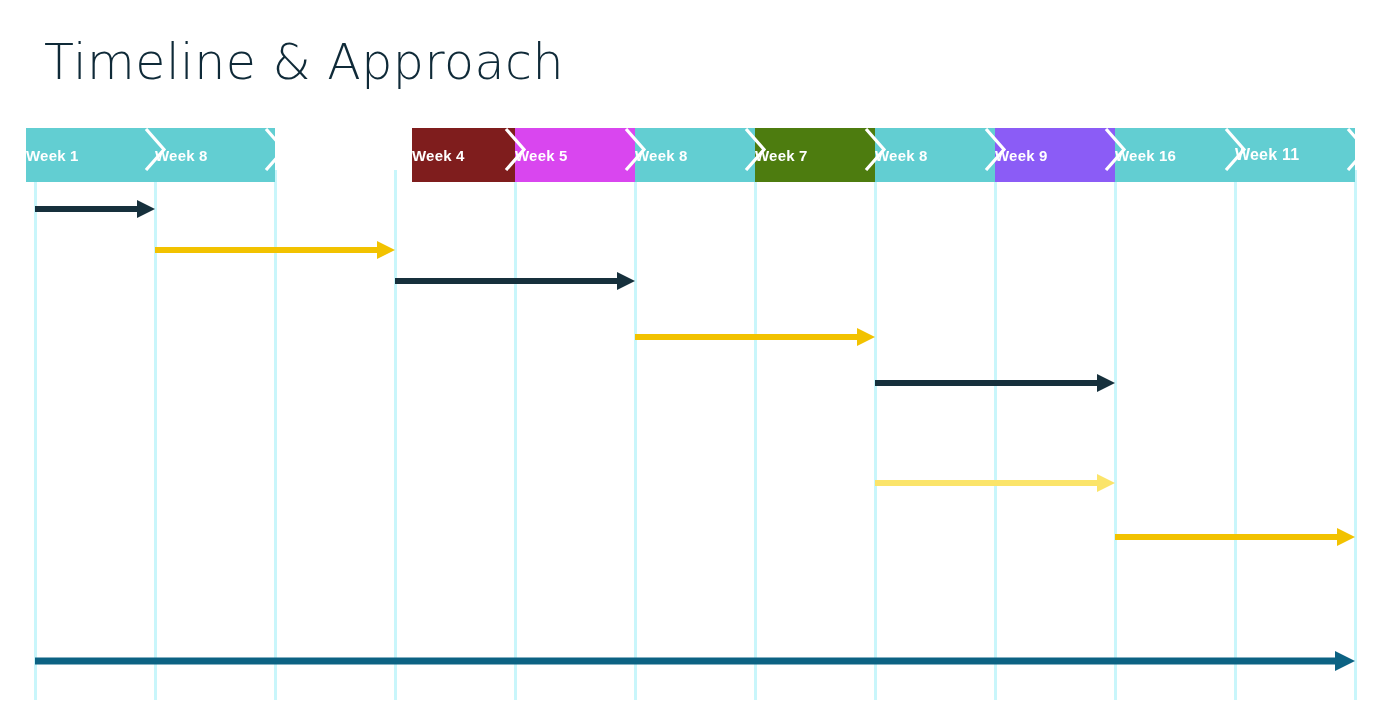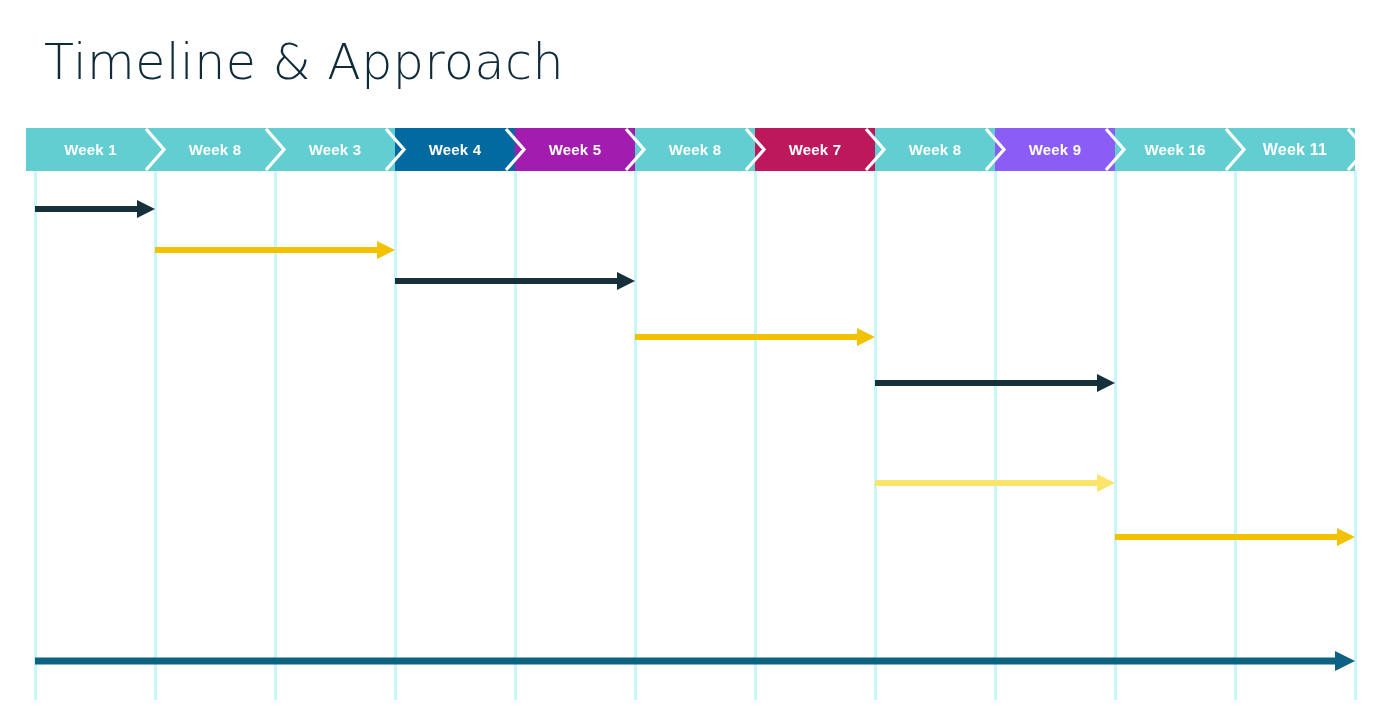--- a/index.html
+++ b/index.html
@@ -52,25 +52,24 @@
   #week-header {
     position: absolute;
     left: 26px;
     top: 128px;
     width: 1329px;
     height: 43px;
   }
   .week-cell {
     position: absolute;
     top: 0;
-    height: 43px;
+    height: 54px;
     background: #62CED2;
     display: flex;
     align-items: center;
-    justify-content: center;
     color: #ffffff;
     font-size: 15px;
     font-weight: bold;
     letter-spacing: 0.2px;
     box-sizing: border-box;
   }
   .week-cell.emphasis {
     font-size: 16px;
   }
   .week-label {
@@ -125,33 +124,30 @@
       <div class="gridline" style="left: 1234px; background: rgb(201, 246, 251);"></div>
       <div class="gridline" style="left: 1354px; background: rgb(201, 246, 251);"></div>
     </div>
   <div id="week-header">
       <div class="week-cell" style="left: 0px; width: 129px; background: rgb(98, 206, 210); color: rgb(255, 255, 255);">
         <span class="week-label">Week 1</span>
       </div>
       <div class="week-cell" style="left: 129px; width: 120px; background: rgb(98, 206, 210); color: rgb(255, 255, 255);">
         <span class="week-label">Week 8</span>
       </div>
-      <div class="week-cell" style="left: 249px; width: 120px; background: rgb(98, 206, 210); color: rgb(255, 255, 255);">
-        <span class="week-label">Week 3</span>
-      </div>
-      <div class="week-cell" style="left: 369px; width: 120px; background: #0369a1; color: rgb(255, 255, 255);">
+      <div class="week-cell" style="left: 386px; width: 120px; background: #7f1d1d; color: rgb(255, 255, 255);">
         <span class="week-label">Week 4</span>
       </div>
-      <div class="week-cell" style="left: 489px; width: 120px; background: #a21caf; color: rgb(255, 255, 255);">
+      <div class="week-cell" style="left: 489px; width: 120px; background: #d946ef; color: rgb(255, 255, 255);">
         <span class="week-label">Week 5</span>
       </div>
       <div class="week-cell" style="left: 609px; width: 120px; background: rgb(98, 206, 210); color: rgb(255, 255, 255);">
         <span class="week-label">Week 8</span>
       </div>
-      <div class="week-cell" style="left: 729px; width: 120px; background: #be185d; color: rgb(255, 255, 255);">
+      <div class="week-cell" style="left: 729px; width: 120px; background: #4d7c0f; color: rgb(255, 255, 255);">
         <span class="week-label">Week 7</span>
       </div>
       <div class="week-cell" style="left: 849px; width: 120px; background: rgb(98, 206, 210); color: rgb(255, 255, 255);">
         <span class="week-label">Week 8</span>
       </div>
       <div class="week-cell" style="left: 969px; width: 120px; background: #8b5cf6; color: rgb(255, 255, 255);">
         <span class="week-label">Week 9</span>
       </div>
       <div class="week-cell" style="left: 1089px; width: 120px; background: rgb(98, 206, 210); color: rgb(255, 255, 255);">
         <span class="week-label">Week 16</span>

